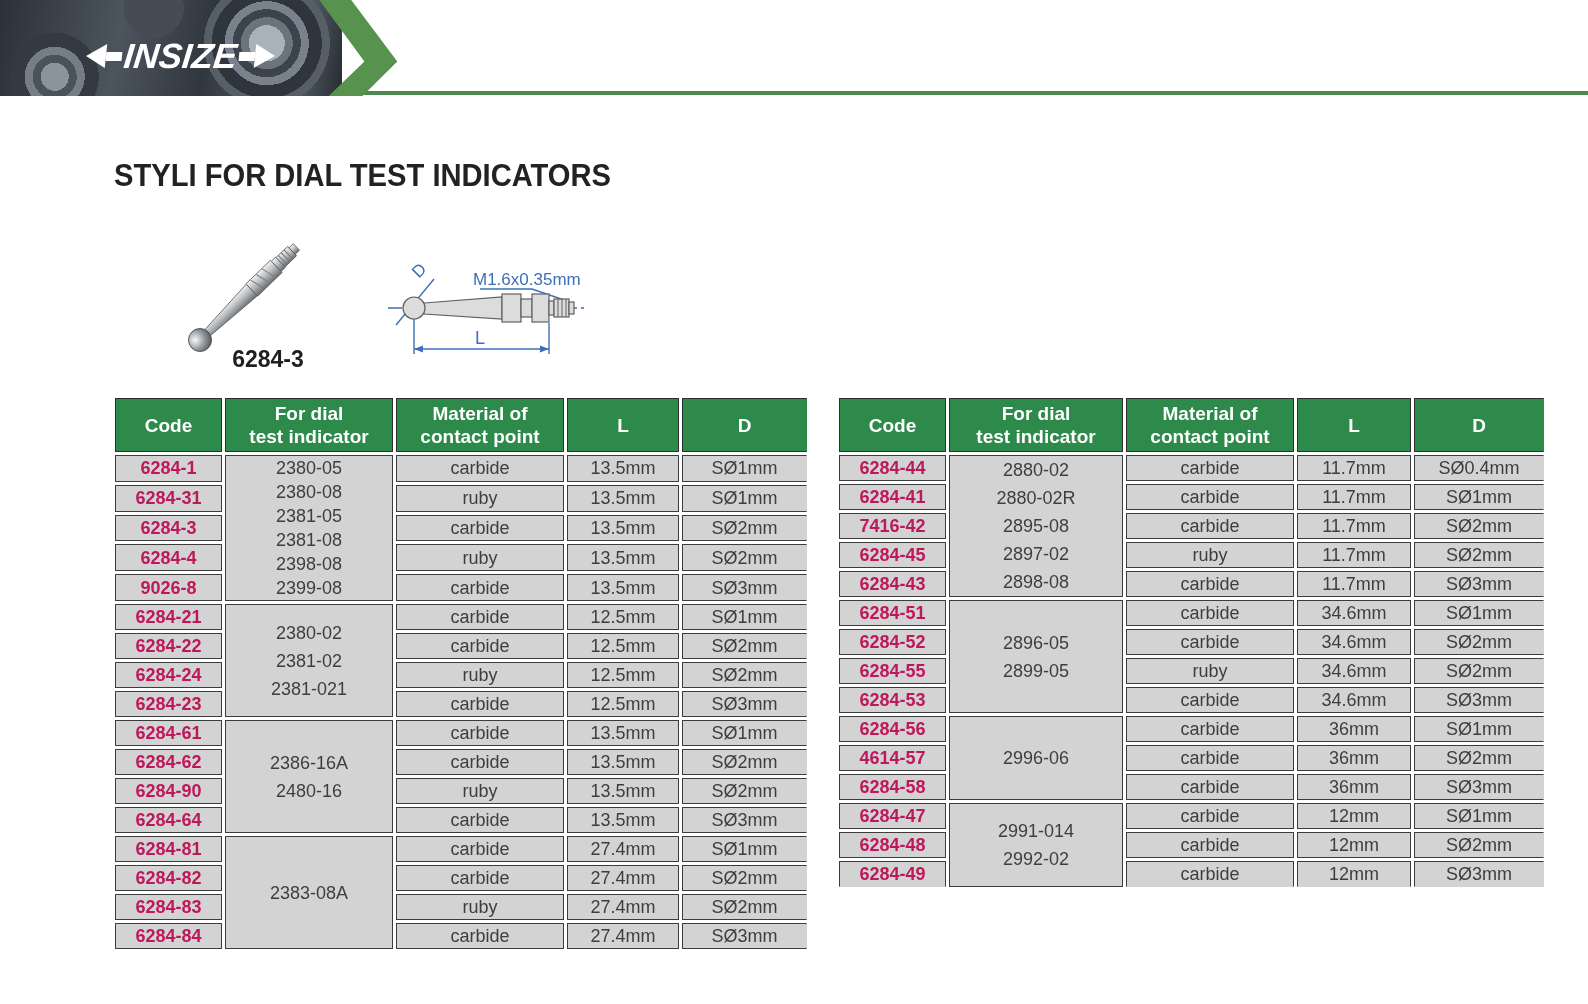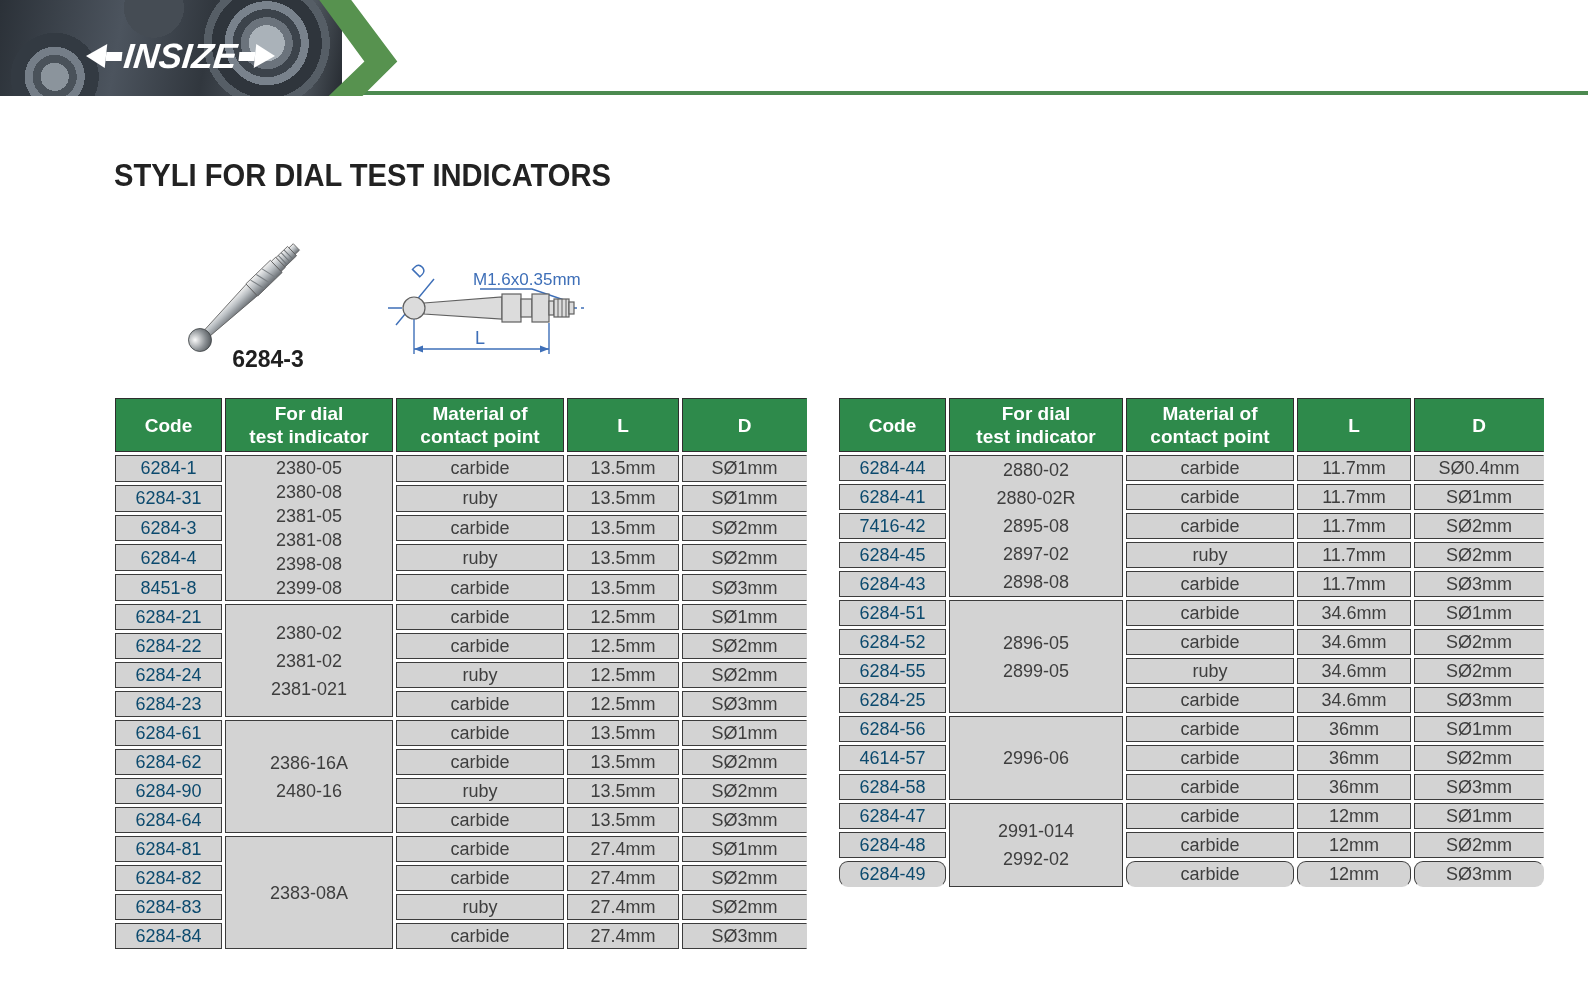--- a/index.html
+++ b/index.html
@@ -33,25 +33,25 @@
   .drawing{position:absolute;left:380px;top:252px;}
 
   
   .cat-table{position:absolute;border-collapse:separate;border-spacing:3px;}
   .t-left{left:112px;top:395px;}
   .t-right{left:836px;top:395px;}
   .cat-table th{background:#2E8A4B;border:1px solid #2e2e2e;color:#fff;font-size:19px;font-weight:bold;
     height:54px;line-height:23px;white-space:pre-line;text-align:center;padding:0;box-sizing:border-box;}
   .cat-table td{background:#D3D3D3;border:1px solid #3c3c3c;color:#3e3e3e;font-size:18px;text-align:center;
     height:24px;line-height:24px;padding:0;box-sizing:border-box;}
-  .cat-table td.code{font-weight:normal;color:#0c4a6e;}
+  .cat-table td.code{font-weight:bold;color:#be185d;}
   .cat-table td.dial{white-space:pre-line;line-height:28px;}
   .cat-table td.dial.lines-6{line-height:24px;}
   .cat-table td:last-child,.cat-table th:last-child{border-right-color:transparent;}
-  .t-right tr:last-child td{border-bottom-color:transparent;border-radius:9px;}
+  .t-right tr:last-child td{border-bottom-color:transparent;}
 </style>
 </head>
 <body>
 
 <div>
 
   <div class="banner">
     <div class="banner-line"></div>
     <div class="photo"></div>
     <div class="chevron"></div>
@@ -167,21 +167,21 @@
       <td>13.5mm</td>
       <td>SØ2mm</td>
     </tr>
     <tr>
       <td class="code">6284-4</td>
       <td>ruby</td>
       <td>13.5mm</td>
       <td>SØ2mm</td>
     </tr>
     <tr>
-      <td class="code">8451-8</td>
+      <td class="code">9026-8</td>
       <td>carbide</td>
       <td>13.5mm</td>
       <td>SØ3mm</td>
     </tr>
     <tr>
       <td class="code">6284-21</td>
       <td class="dial" rowspan="4">2380-02
 2381-02
 2381-021</td>
       <td>carbide</td>
@@ -327,21 +327,21 @@
       <td>34.6mm</td>
       <td>SØ2mm</td>
     </tr>
     <tr>
       <td class="code">6284-55</td>
       <td>ruby</td>
       <td>34.6mm</td>
       <td>SØ2mm</td>
     </tr>
     <tr>
-      <td class="code">6284-25</td>
+      <td class="code">6284-53</td>
       <td>carbide</td>
       <td>34.6mm</td>
       <td>SØ3mm</td>
     </tr>
     <tr>
       <td class="code">6284-56</td>
       <td class="dial" rowspan="3">2996-06</td>
       <td>carbide</td>
       <td>36mm</td>
       <td>SØ1mm</td>

